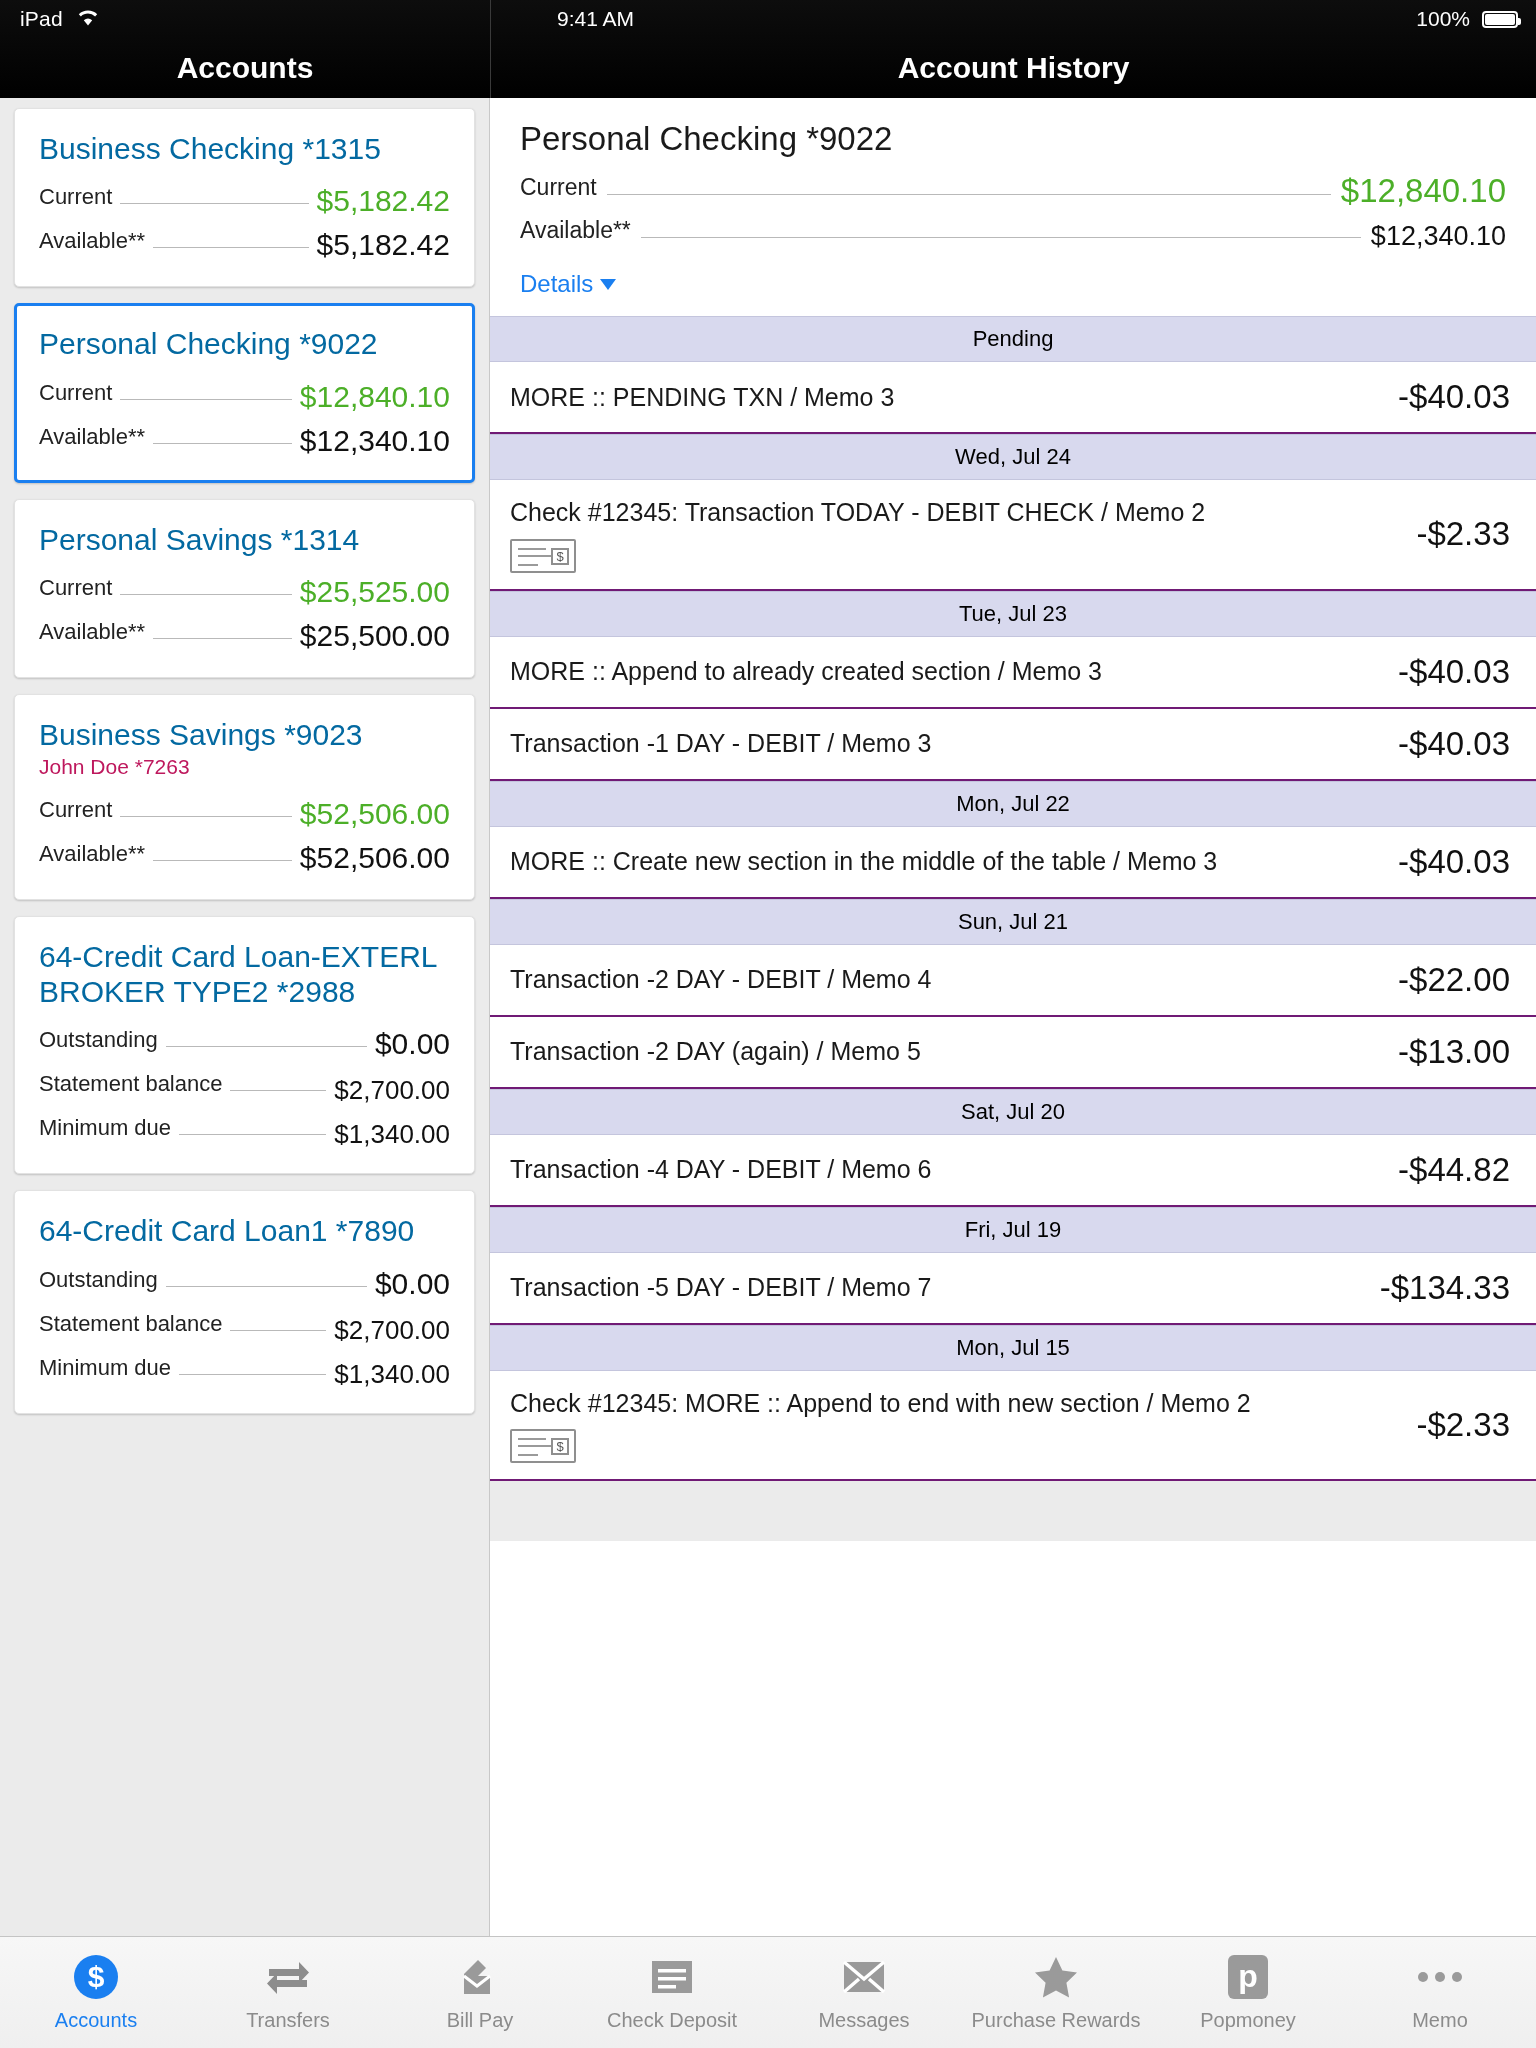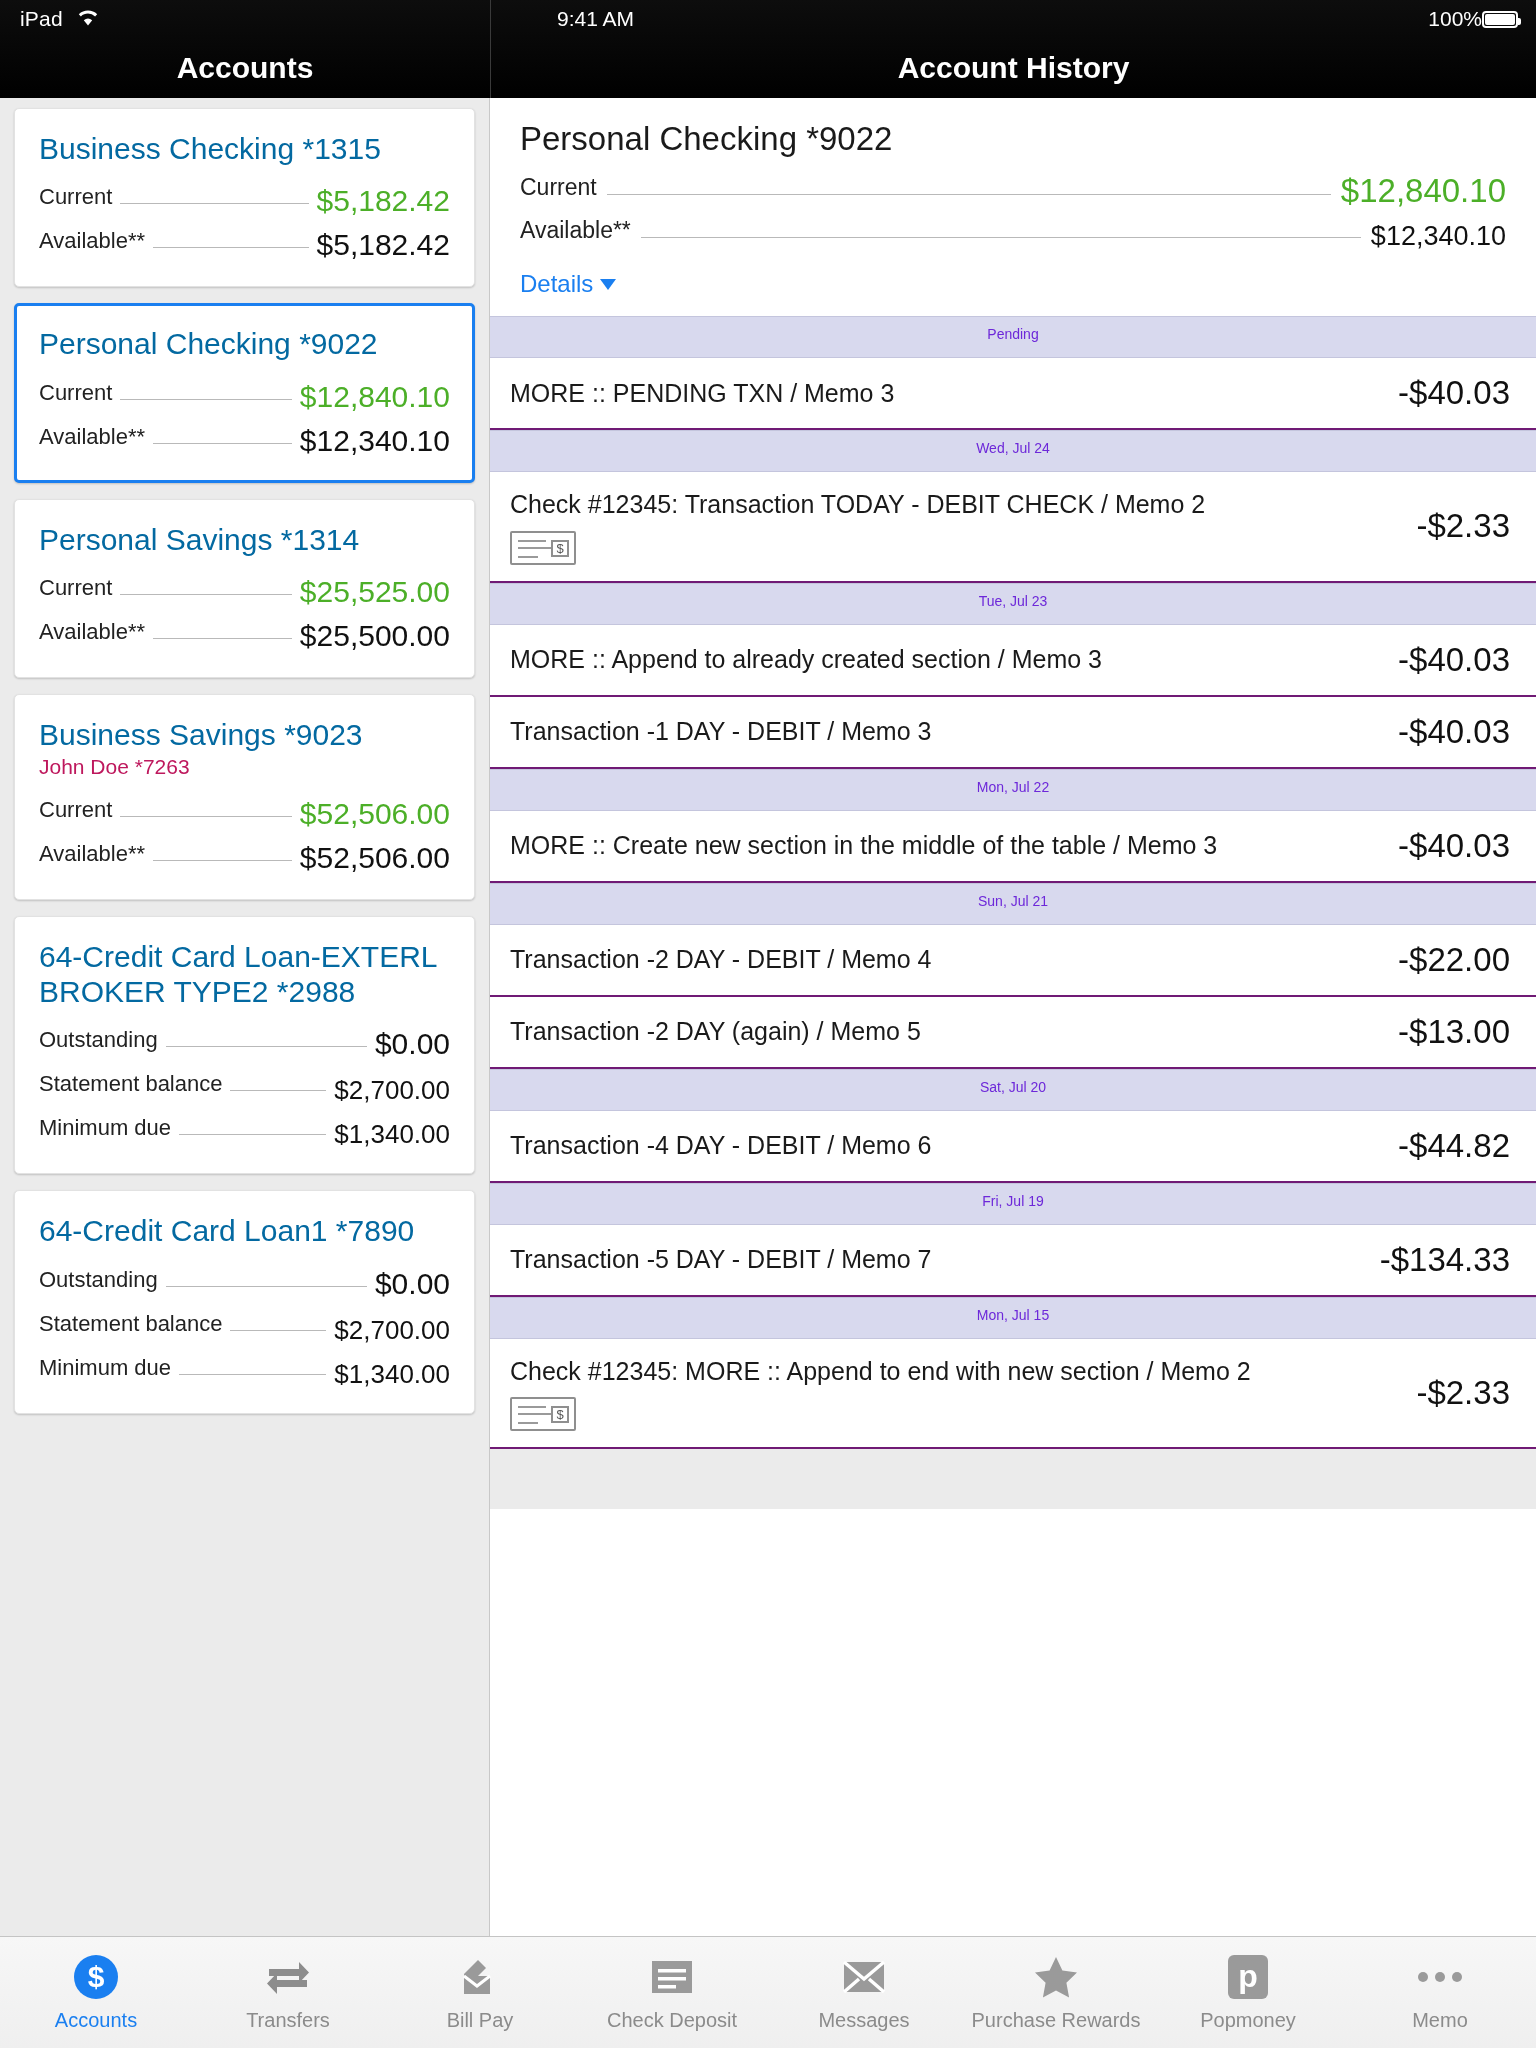--- a/index.html
+++ b/index.html
@@ -11,21 +11,21 @@
   }
   #app { position: relative; width: 1536px; height: 2048px; display: flex; flex-direction: column; }
 
   
   .topbar { height: 98px; display: flex; background: #000; flex: 0 0 98px; position: relative; }
   .topbar-left  { width: 490px; position: relative; background: linear-gradient(#0d0d0d, #000); }
   .topbar-right { flex: 1; position: relative; background: linear-gradient(#0d0d0d, #000); border-left: 1px solid #3a3a3a; }
   .status-row { height: 38px; display: flex; align-items: center; padding: 0 20px; color: #fff; font-size: 21px; }
   .status-left-text { letter-spacing: .2px; text-align: center; }
   .wifi-icon { margin-left: 12px; display: inline-block; }
-  .status-right { position: absolute; right: 18px; top: 0; height: 38px; display: flex; align-items: center; gap: 0; color: #fff; font-size: 21px; }
+  .status-right { position: absolute; right: 18px; top: 0; height: 38px; display: flex; align-items: center; gap: 12px; color: #fff; font-size: 21px; }
   .battery { width: 36px; height: 17px; border: 2px solid #fff; border-radius: 4px; position: relative; }
   .battery::after { content:""; position:absolute; right:-5px; top:5px; width:3px; height:7px; background:#fff; border-radius:0 2px 2px 0; }
   .battery-fill { position:absolute; left:1px; top:1px; bottom:1px; width: calc(100% - 2px); background:#fff; border-radius:2px; }
   .nav-title { position:absolute; left:0; right:0; top:38px; height: 60px; display:flex; align-items:center; justify-content:center;
                color:#fff; font-size: 30px; font-weight: bold; }
   .status-time { position:absolute; left: 66px; top:0; height:38px; display:flex; align-items:center; color:#fff; font-size:21px; }
 
   
   .body-area { flex: 1; display: flex; min-height: 0; }
   .left-pane { width: 490px; background: #ebebeb; overflow: hidden; position: relative; border-right: 1px solid #c8c8c8; }
@@ -59,22 +59,22 @@
   .rp-dash { flex:1; border-bottom:1px solid #b9b9b9; margin: 0 10px 12px 10px; }
   .rp-value { font-size: 33px; color:#111; white-space:nowrap; line-height:1; }
   .rp-value.green { color:#4caf28; }
   .rp-value.small { font-size: 27px; }
   .details-link { margin-top: 20px; font-size: 24px; color:#1a7ff0; display:inline-flex; align-items:center; gap:7px; }
   .caret-down { width:0; height:0; border-left:8px solid transparent; border-right:8px solid transparent; border-top:11px solid #1a7ff0; }
 
   
   .txn-scroll { flex:1; overflow:hidden; background:#fff; }
   .sec-head {
-    background:#d8d9ee; color:#6d28d9; font-size: 14px; text-align:center;
-    padding: 9px 0 15px 0; border-top:1px solid #c4c5dd; border-bottom:1px solid #c4c5dd;
+    background:#d8d9ee; color:#000000; font-size: 22px; text-align:center;
+    padding: 9px 0 9px 0; border-top:1px solid #c4c5dd; border-bottom:1px solid #c4c5dd;
   }
   .txn {
     display:flex; align-items:center; justify-content:space-between;
     padding: 16px 26px 16px 20px; border-bottom: 2px solid #701a75; background:#fff; gap: 18px;
   }
   .txn-left { flex:1; min-width:0; }
   .txn-desc { font-size: 25px; color:#1a1a1a; line-height: 1.3; }
   .txn-amt { font-size: 33px; color:#111; white-space:nowrap; }
   .check-thumb {
     margin-top: 10px; width: 66px; height: 34px; background:#fff;

